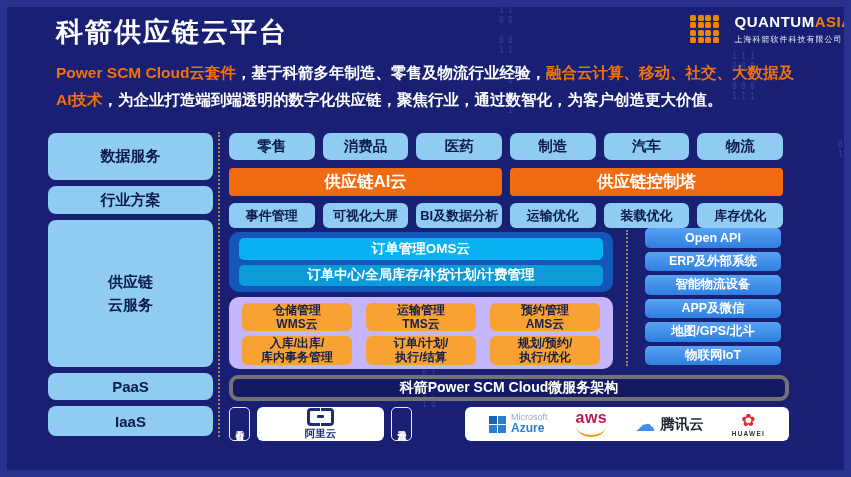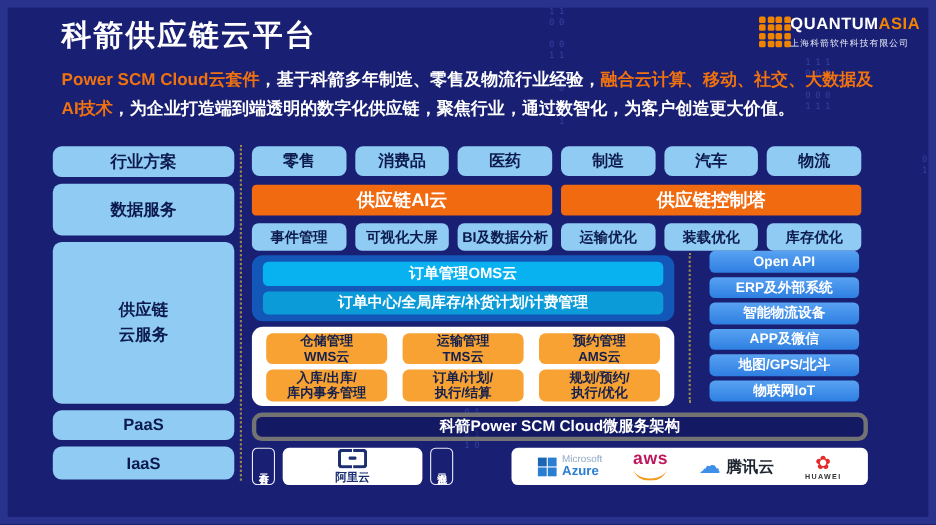--- a/index.html
+++ b/index.html
@@ -4,21 +4,21 @@
 <style>
   html,body{margin:0;padding:0;background:#0c1040;}
   .slide{position:relative;width:851px;height:477px;background:#191f73;overflow:hidden;
          font-family:"Liberation Sans",sans-serif;}
   .frame{position:absolute;inset:0;border:7px solid #29328c;pointer-events:none;z-index:9;}
   .decor{position:absolute;writing-mode:vertical-rl;text-orientation:upright;
          font-family:"DejaVu Sans Mono",monospace;font-size:8px;color:#3d4cae;opacity:.75;
          letter-spacing:1px;user-select:none;}
   
   .title{position:absolute;left:56px;top:14px;font-size:27px;font-weight:bold;color:#ffffff;letter-spacing:2px;}
-  .logo{position:absolute;left:690px;top:13px;display:flex;align-items:center;gap:0;}
+  .logo{position:absolute;left:690px;top:13px;display:flex;align-items:center;gap:16px;}
   .logo-dots{display:grid;grid-template-columns:repeat(4,6px);grid-auto-rows:6px;gap:1.5px;}
   .logo-dots i{background:#f08300;border-radius:1.5px;}
   .logo-line1{font-size:15px;font-weight:bold;color:#ffffff;letter-spacing:.5px;line-height:1;}
   .logo-line1 .orange{color:#f08300;}
   .logo-company{font-size:8px;color:#e8ecf8;margin-top:3px;letter-spacing:1px;}
   
   .intro{position:absolute;left:56px;top:60px;width:742px;font-size:15.5px;font-weight:bold;line-height:1.72;color:#ffffff;}
   .intro .o{color:#f0720f;}
   
   .lb{background:#8fcbf2;border-radius:8px;color:#0c1a4d;font-weight:bold;
@@ -38,21 +38,21 @@
   .hdr{flex:1;background:#f26a10;border-radius:4px;color:#ffffff;font-size:16.5px;font-weight:bold;
        display:flex;align-items:center;justify-content:center;}
   .row3{top:203px;height:25px;} .row3 .lb{flex:1;font-size:13px;border-radius:6px;}
   
   .omsbox{position:absolute;left:229px;top:232px;width:384px;height:60px;background:#1357b8;border-radius:10px;
           display:flex;flex-direction:column;gap:5px;padding:6px 10px;box-sizing:border-box;}
   .cbar{flex:1;border-radius:5px;color:#ffffff;font-weight:bold;font-size:13.5px;
         display:flex;align-items:center;justify-content:center;}
   .cbar1{background:#08b2f0;} .cbar2{background:#0b9bd8;}
   
-  .brown{position:absolute;left:229px;top:297px;width:384px;height:72px;background:#ffffff;border-radius:10px;
+  .brown{position:absolute;left:229px;top:297px;width:384px;height:72px;background:#c4b5fd;border-radius:10px;
          display:grid;grid-template-columns:1fr 1fr 1fr;grid-template-rows:1fr 1fr;gap:5px 14px;
          padding:6px 13px;box-sizing:border-box;}
   .ob{background:#f7a232;border-radius:6px;color:#15204d;font-weight:bold;font-size:12px;line-height:1.18;
       display:flex;flex-direction:column;align-items:center;justify-content:center;text-align:center;}
   
   .rightcol{position:absolute;left:645px;top:228px;width:136px;display:flex;flex-direction:column;gap:4px;}
   .ib{height:19.5px;background:linear-gradient(#58a2f2,#2e7fe2);border-radius:5px;color:#ffffff;
       font-weight:bold;font-size:12.5px;display:flex;align-items:center;justify-content:center;}
   
   .archbar{position:absolute;left:229px;top:375px;width:560px;height:26px;border:4px solid #737373;border-radius:9px;
@@ -117,22 +117,22 @@
     </span>
     <span>
       <span class="logo-line1"><span>QUANTUM</span><span class="orange">ASIA</span></span>
       <div class="logo-company">上海科箭软件科技有限公司</div>
     </span>
   </div>
 
   <div class="intro"><span class="o">Power SCM Cloud云套件</span><span>，基于科箭多年制造、零售及物流行业经验，</span><span class="o">融合云计算、移动、社交、大数据及AI技术</span><span>，为企业打造端到端透明的数字化供应链，聚焦行业，通过数智化，为客户创造更大价值。</span></div>
 
   <div class="sidebar">
+    <div class="lb sb2">数据服务</div>
     <div class="lb sb1">行业方案</div>
-    <div class="lb sb2">数据服务</div>
     <div class="lb sb3">
       <span>供应链</span>
       <span>云服务</span>
     </div>
     <div class="lb sb4">PaaS</div>
     <div class="lb sb5">IaaS</div>
   </div>
 
   <div class="vsep sep1"></div>
   <div class="vsep sep2"></div>

